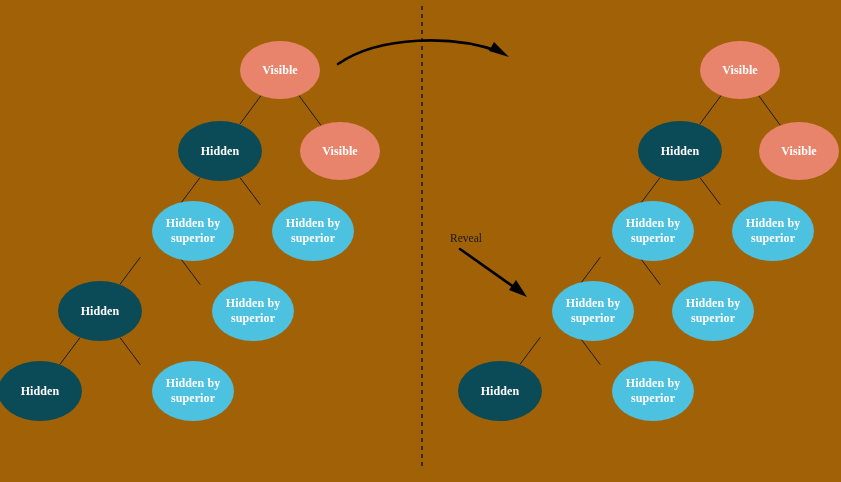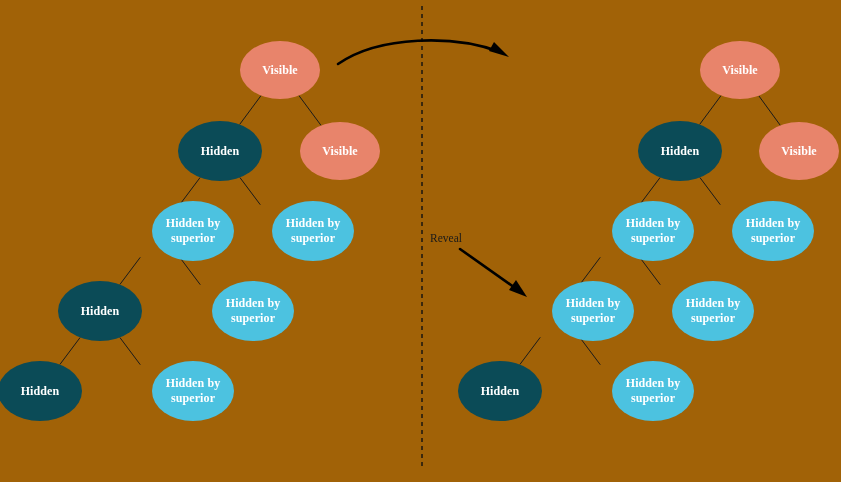--- a/index.html
+++ b/index.html
@@ -162,15 +162,15 @@
         <span>Hidden by superior</span>
       </div>
       <div class="node hidden" style="left: 458px; top: 361px; width: 84px; height: 60px;">
         <span>Hidden</span>
       </div>
       <div class="node hiddenby" style="left: 579px; top: 361px; width: 82px; height: 60px;">
         <span>Hidden by superior</span>
       </div>
     </div>
 
-  <div class="label-text" style="left:430px; top:232px;">Reveal</div>
+  <div class="label-text" style="left:450px; top:232px;">Reveal</div>
 
 </div>
 
 </body></html>

